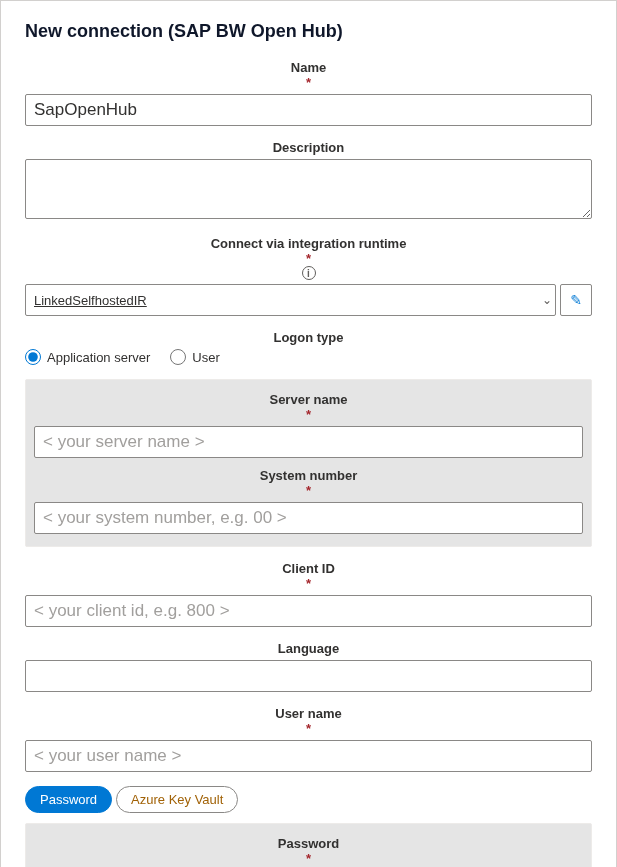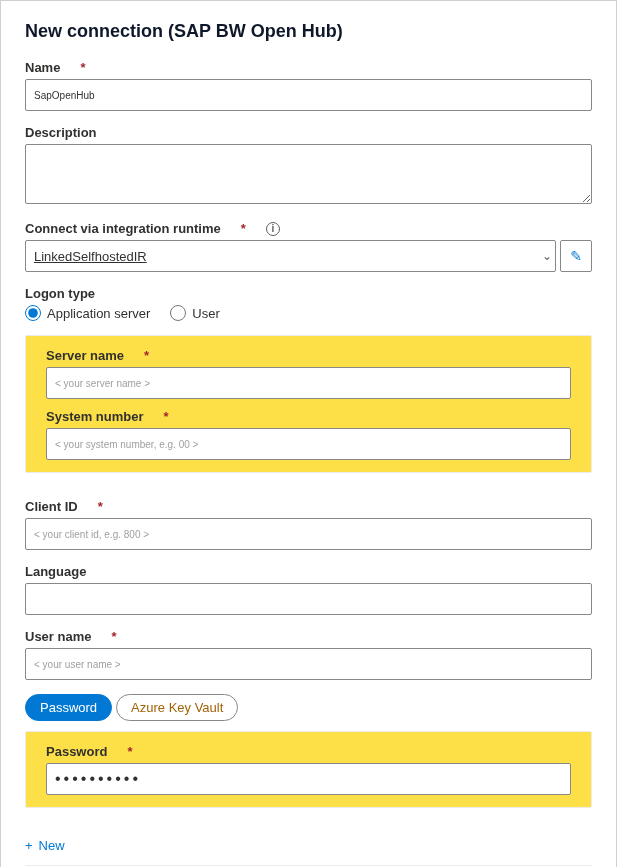--- a/index.html
+++ b/index.html
@@ -26,21 +26,22 @@
       color: #0f172a;
       margin-bottom: 18px;
     }
     .field-label {
       font-size: 13px;
       font-weight: 600;
       color: #323130;
       margin-bottom: 4px;
       display: flex;
       align-items: center;
-      gap: 20px;
+      gap: 0;
+      flex-direction: column;
     }
     .required-star {
       color: #a4262c;
     }
     .info-icon {
       display: inline-flex;
       align-items: center;
       justify-content: center;
       width: 14px;
       height: 14px;
@@ -50,21 +51,21 @@
       font-size: 10px;
       cursor: pointer;
       font-style: normal;
     }
     .text-input {
       width: 100%;
       height: 32px;
       border: 1px solid #8a8886;
       border-radius: 2px;
       padding: 0 8px;
-      font-size: 10px;
+      font-size: 17px;
       color: #323130;
       background: #fff;
       outline: none;
     }
     .text-input::placeholder {
       color: #a19f9d;
     }
     .textarea-input {
       width: 100%;
       height: 60px;
@@ -137,25 +138,25 @@
       cursor: pointer;
       font-size: 13px;
     }
     .radio-input {
       accent-color: #0078d4;
       width: 16px;
       height: 16px;
       cursor: pointer;
     }
     .subsection {
-      background: #fde047;
+      background: #e5e5e5;
       border: 1px solid #edebe9;
       border-radius: 2px;
-      padding: 12px 20px;
-      margin-bottom: 26px;
+      padding: 12px 8px;
+      margin-bottom: 14px;
     }
     .subsection .field-group {
       margin-bottom: 10px;
     }
     .subsection .field-group:last-child {
       margin-bottom: 0;
     }
     .tab-group {
       display: flex;
       margin-bottom: 10px;

